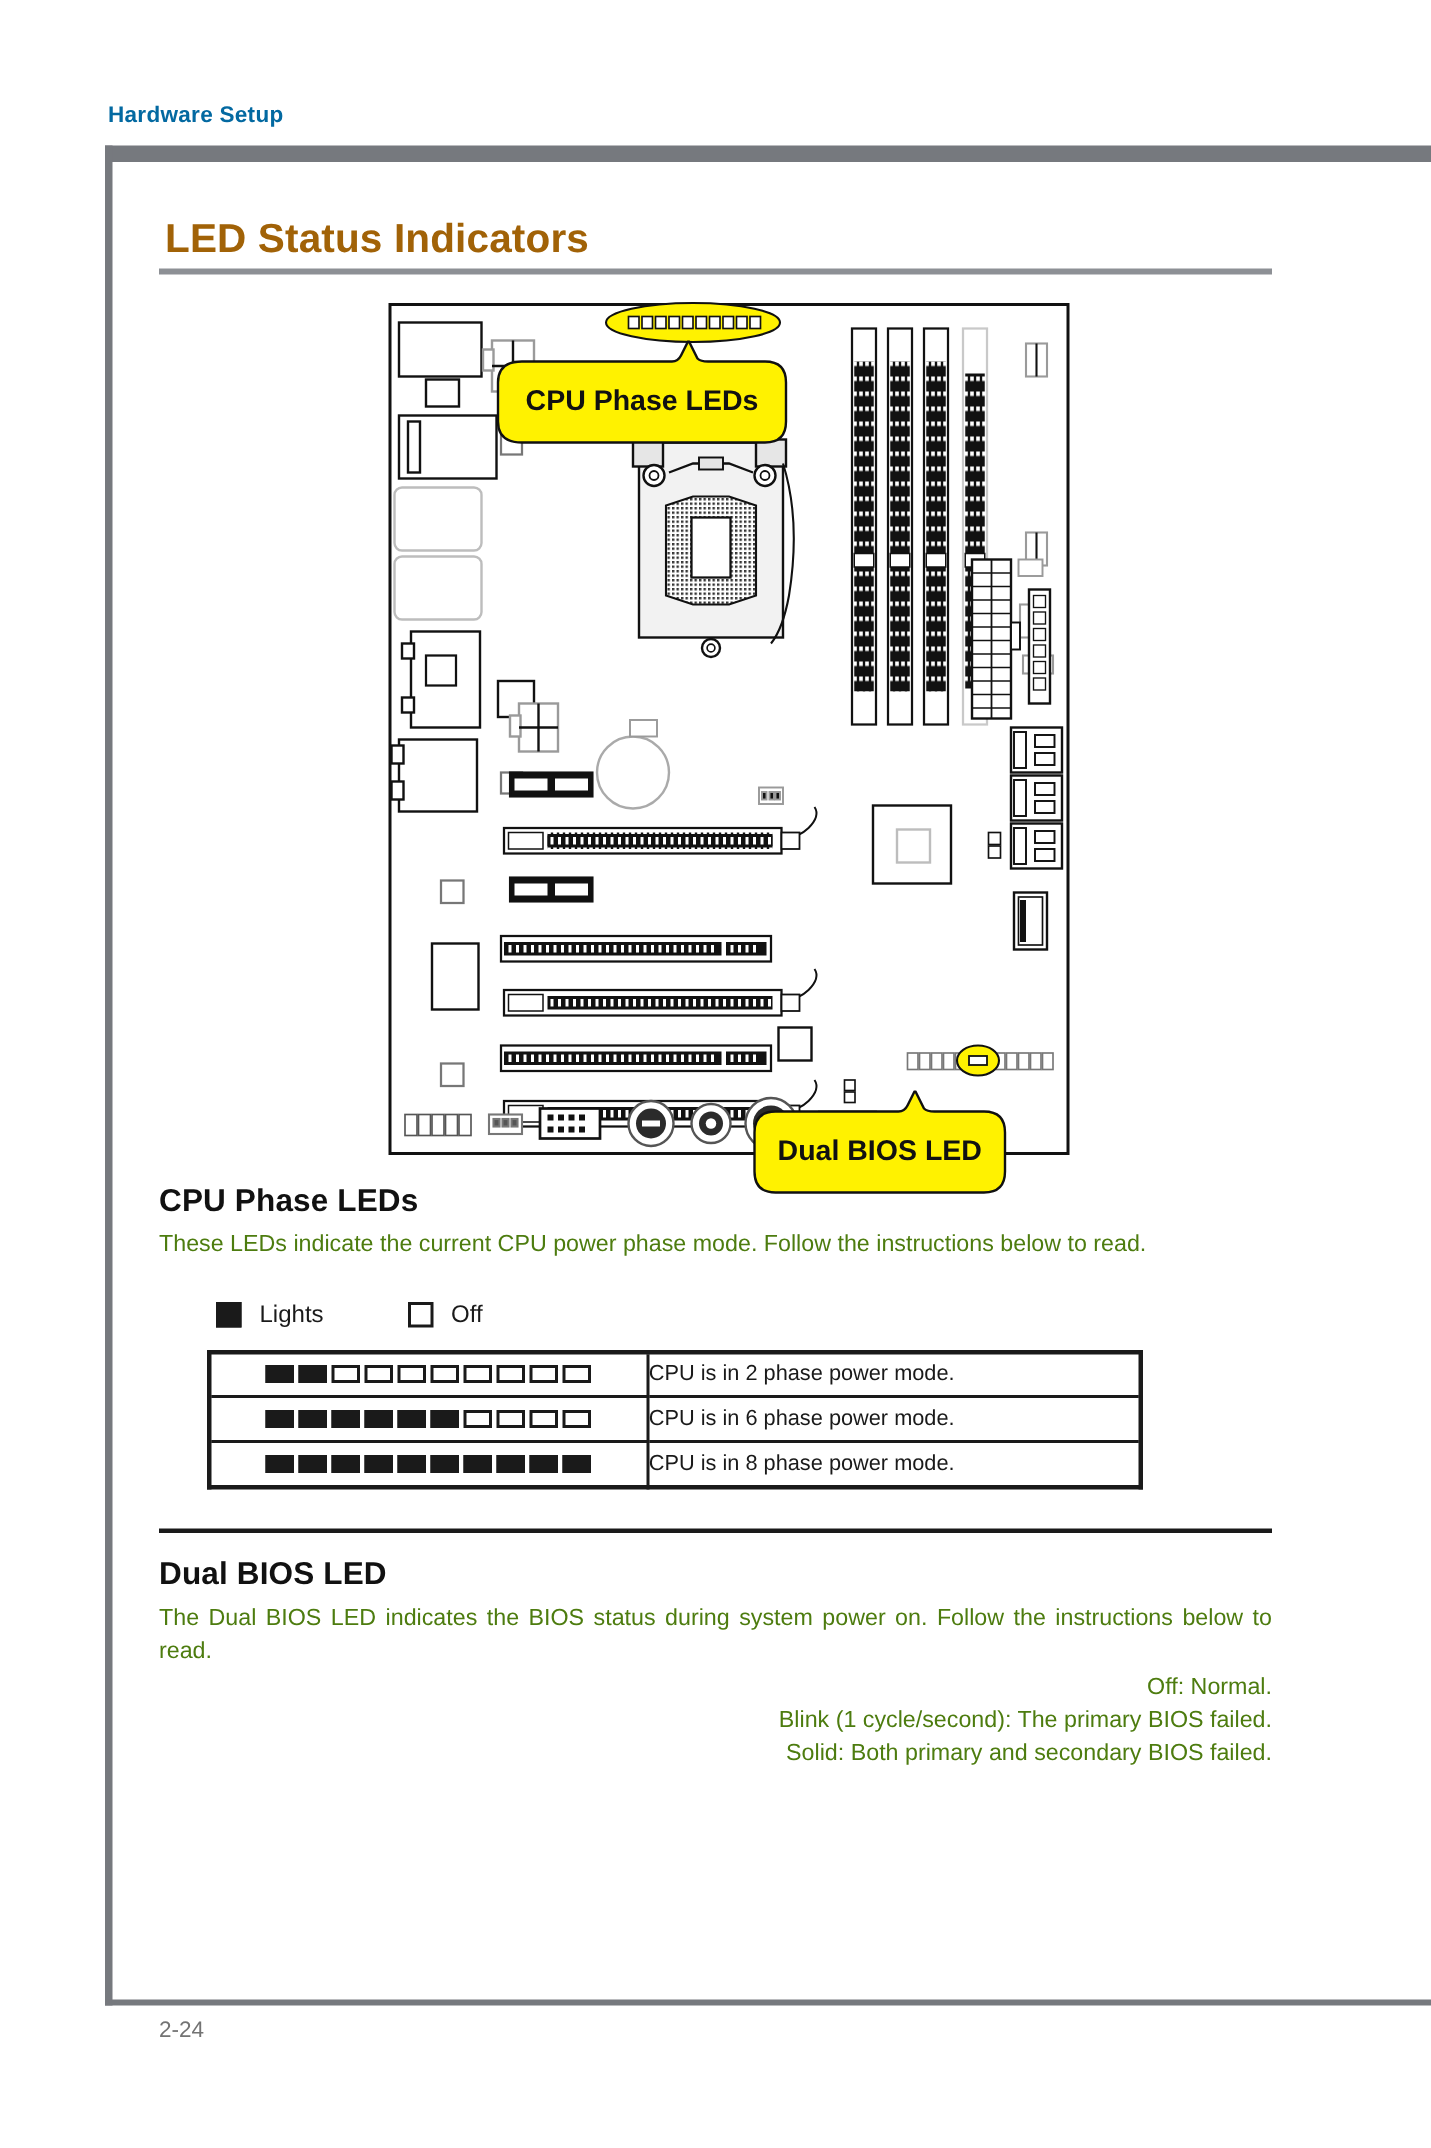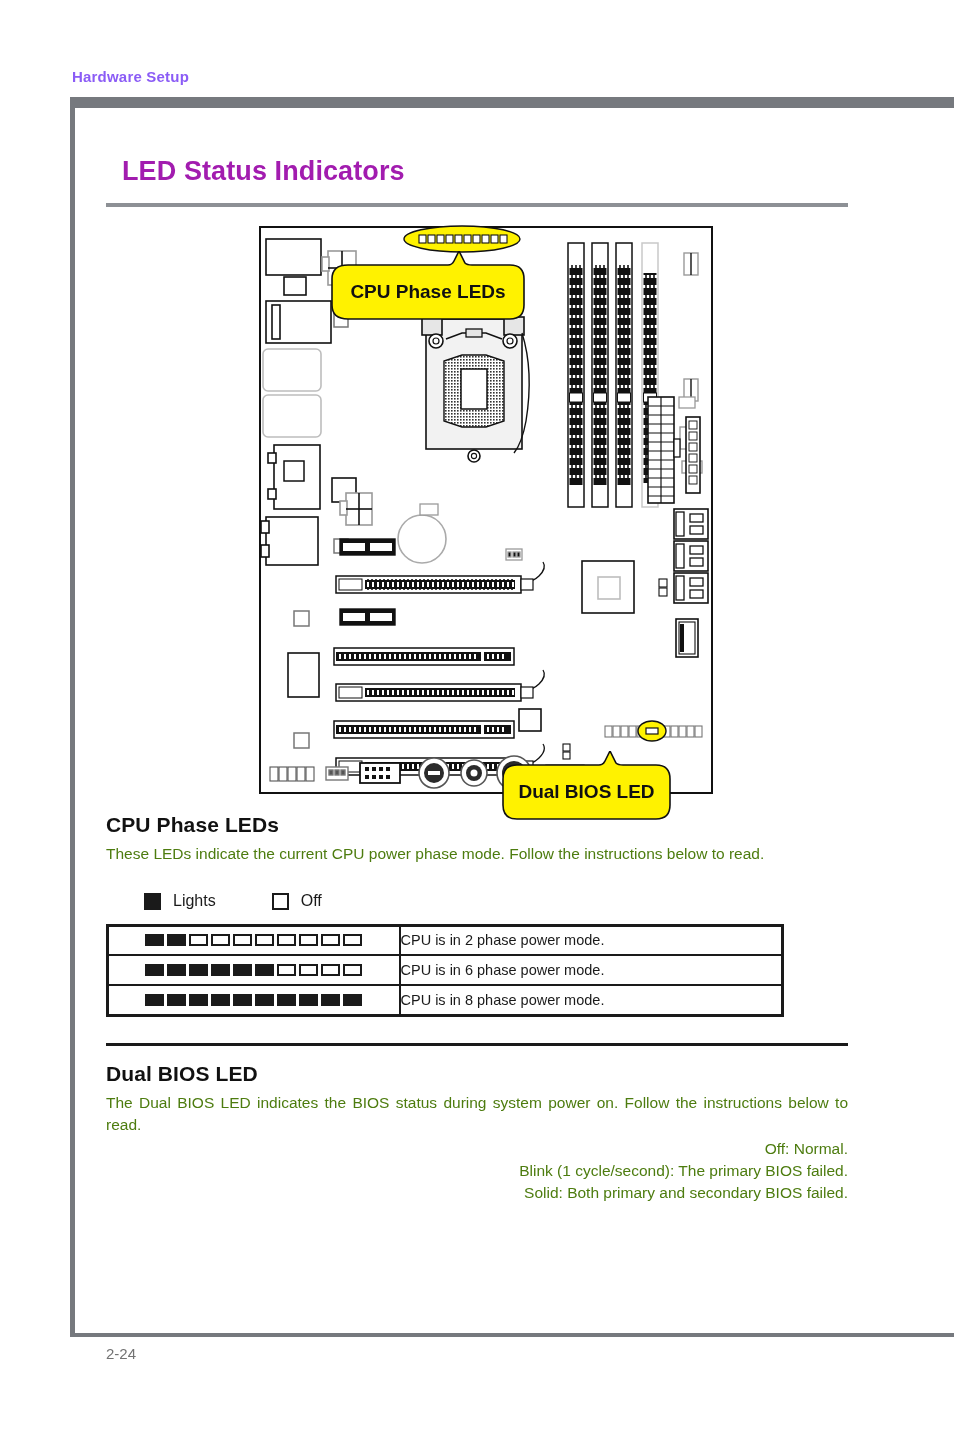--- a/index.html
+++ b/index.html
@@ -15,21 +15,21 @@
   }
 
   
   .running-head {
     position: absolute;
     left: 72px;
     top: 68px;
     font-size: 15px;
     font-weight: bold;
     letter-spacing: 0.2px;
-    color: #8b5cf6;
+    color: #0369a1;
   }
 
   
   .topbar {
     position: absolute;
     left: 70px;
     top: 97px;
     width: 884px;
     height: 11px;
     background: #76797e;
@@ -61,26 +61,26 @@
 
   
   .content {
     position: absolute;
     left: 106px;
     top: 140px;
     width: 742px;
   }
 
   h1.section-title {
-    margin: 16px;
+    margin: 4px;
     font-size: 27px;
     font-weight: bold;
     letter-spacing: 0.1px;
     line-height: 1.15;
-    color: #a21caf;
+    color: #a16207;
   }
   .title-rule {
     margin-top: 4px;
     height: 4px;
     background: #8d9095;
     width: 100%;
   }
 
   
   .figure {
@@ -112,38 +112,39 @@
     line-height: 1.45;
     text-align: justify;
     color: #4d7c0f;
   }
   p.body.nojust { text-align: right; }
   p.tight { margin: 0; line-height: 1.42; }
 
   
   .legend {
     display: flex;
-    align-items: flex-end;
+    align-items: flex-start;
     margin: 26px 0 14px 38px;
     font-size: 16px;
   }
   .sw {
     width: 17px; height: 17px;
     border: 2px solid #1a1a1a;
     display: inline-block;
   }
   .sw.on { background: #1a1a1a; }
   .sw.off { background: #ffffff; }
   .legend .lbl { margin-left: 12px; }
   .legend .gap { width: 56px; }
 
   
   table.phase {
     border-collapse: collapse;
-    width: 678px;
+    margin-left: 32px;
+    width: 624px;
     border: 3px solid #1a1a1a;
     table-layout: fixed;
   }
   table.phase td {
     border: 2px solid #1a1a1a;
     padding: 0;
     height: 30px;
     vertical-align: middle;
   }
   td.pat { width: 292px; }

